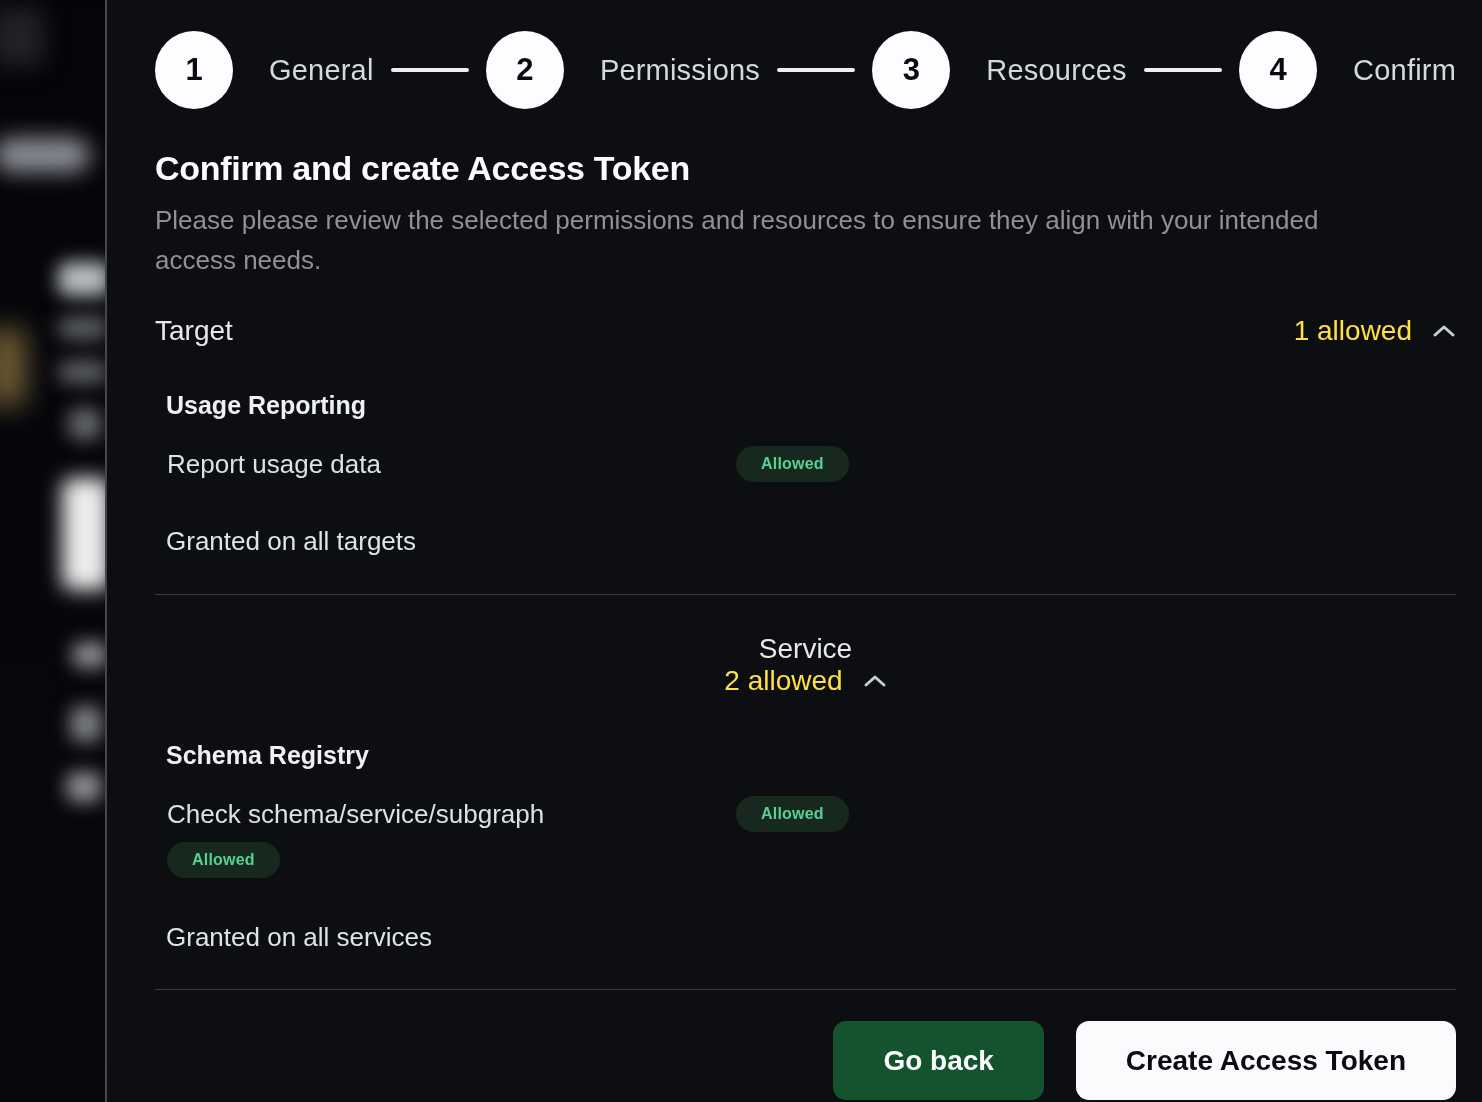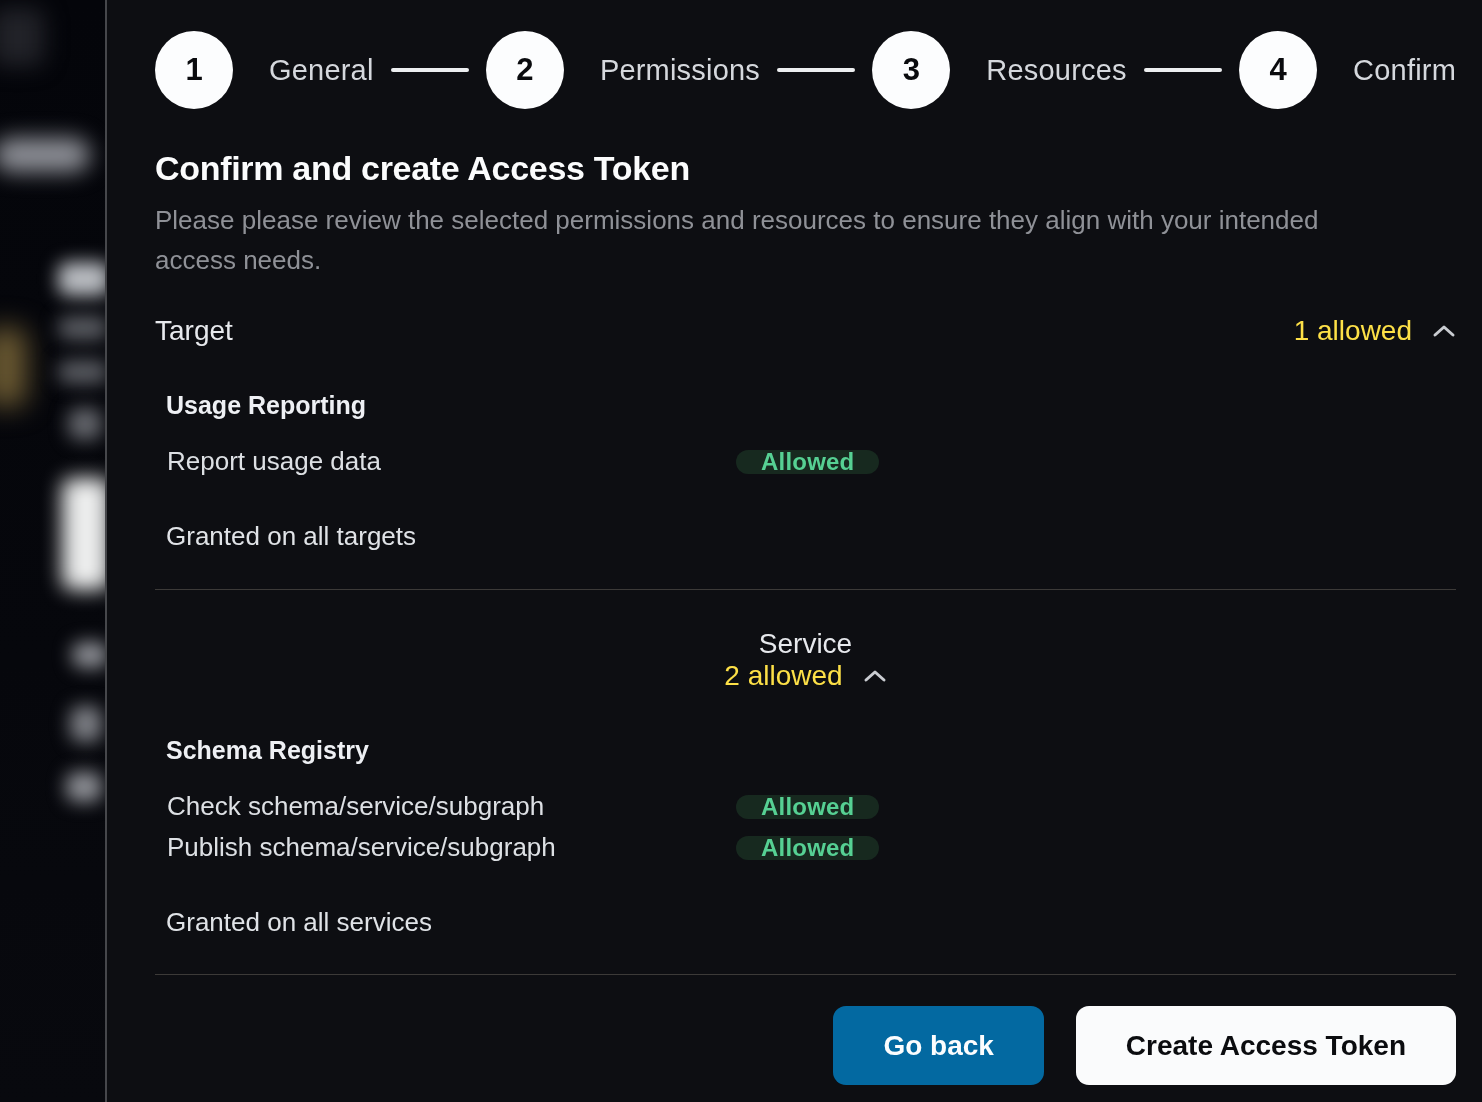--- a/index.html
+++ b/index.html
@@ -62,37 +62,37 @@
   .allowed-count { font-size: 28px; color: #fde047; font-weight: 400; }
   .chev { display: block; }
 
   .group-heading { margin-top: 44px; margin-left: 11px; font-size: 25px; font-weight: 700; color: #eef0f4; }
   .perm-row { display: flex; align-items: center; margin-left: 12px; }
   .perm-row.mt-first { margin-top: 26px; }
   .perm-row.mt-next  { margin-top: 10px; }
   .perm-label { flex: 0 0 569px; font-size: 26px; color: #dde0e4; font-weight: 400; }
   .badge {
     display: inline-flex; align-items: center; justify-content: center;
-    height: 24px; padding: 0 25px; border-radius: 999px;
+    height: 36px; padding: 0 25px; border-radius: 999px;
     background: #17291f; color: #56d093;
-    font-size: 24px; font-weight: 700; letter-spacing: 0.2px;
+    font-size: 16px; font-weight: 700; letter-spacing: 0.2px;
   }
   .granted-note { margin-top: 44px; margin-left: 11px; font-size: 26px; color: #e0e3e7; font-weight: 400; }
   .divider { height: 1px; background: #3c3a38; border: none; }
   .divider.d1 { margin-top: 37px; }
   .divider.d2 { margin-top: 36px; }
 
   
   .footer { display: flex; justify-content: flex-end; align-items: center; gap: 32px; margin-top: 31px; }
   .btn {
     border: none; border-radius: 13px; height: 79px;
     font-family: inherit; font-size: 28px; font-weight: 600; cursor: pointer;
     display: inline-flex; align-items: center; justify-content: center;
   }
-  .btn-secondary { background: #0369a1; color: #fcfdfe; padding: 0 50px; }
+  .btn-secondary { background: #14532d; color: #fcfdfe; padding: 0 50px; }
   .btn-primary   { background: #fafbfc; color: #0b0c0f; padding: 0 50px; }
 </style>
 </head>
 <body>
 
 <div class="bg-left">
   <div class="blob blob-logo"></div>
   <div class="blob blob-navbar"></div>
   <div class="blob blob-head"></div>
   <div class="blob blob-line1"></div>
@@ -157,21 +157,20 @@
         <path d="M3 12 L12 4 L21 12" stroke="#c9ccd1" stroke-width="3" fill="none" stroke-linecap="round" stroke-linejoin="round"></path>
       </svg>
     </div>
   </div>
   <div class="group-heading">Schema Registry</div>
   <div class="perm-row mt-first">
     <div class="perm-label">Check schema/service/subgraph</div>
     <div class="badge">Allowed</div>
   </div>
   <div class="perm-row mt-next">
-    <div class="perm-label">Publish schema/service/subgraph</div>
     <div class="badge">Allowed</div>
   </div>
   <div class="granted-note">Granted on all services</div>
   <hr class="divider d2">
 
   <div class="footer">
     <button class="btn btn-secondary">Go back</button>
     <button class="btn btn-primary">Create Access Token</button>
   </div>
 

